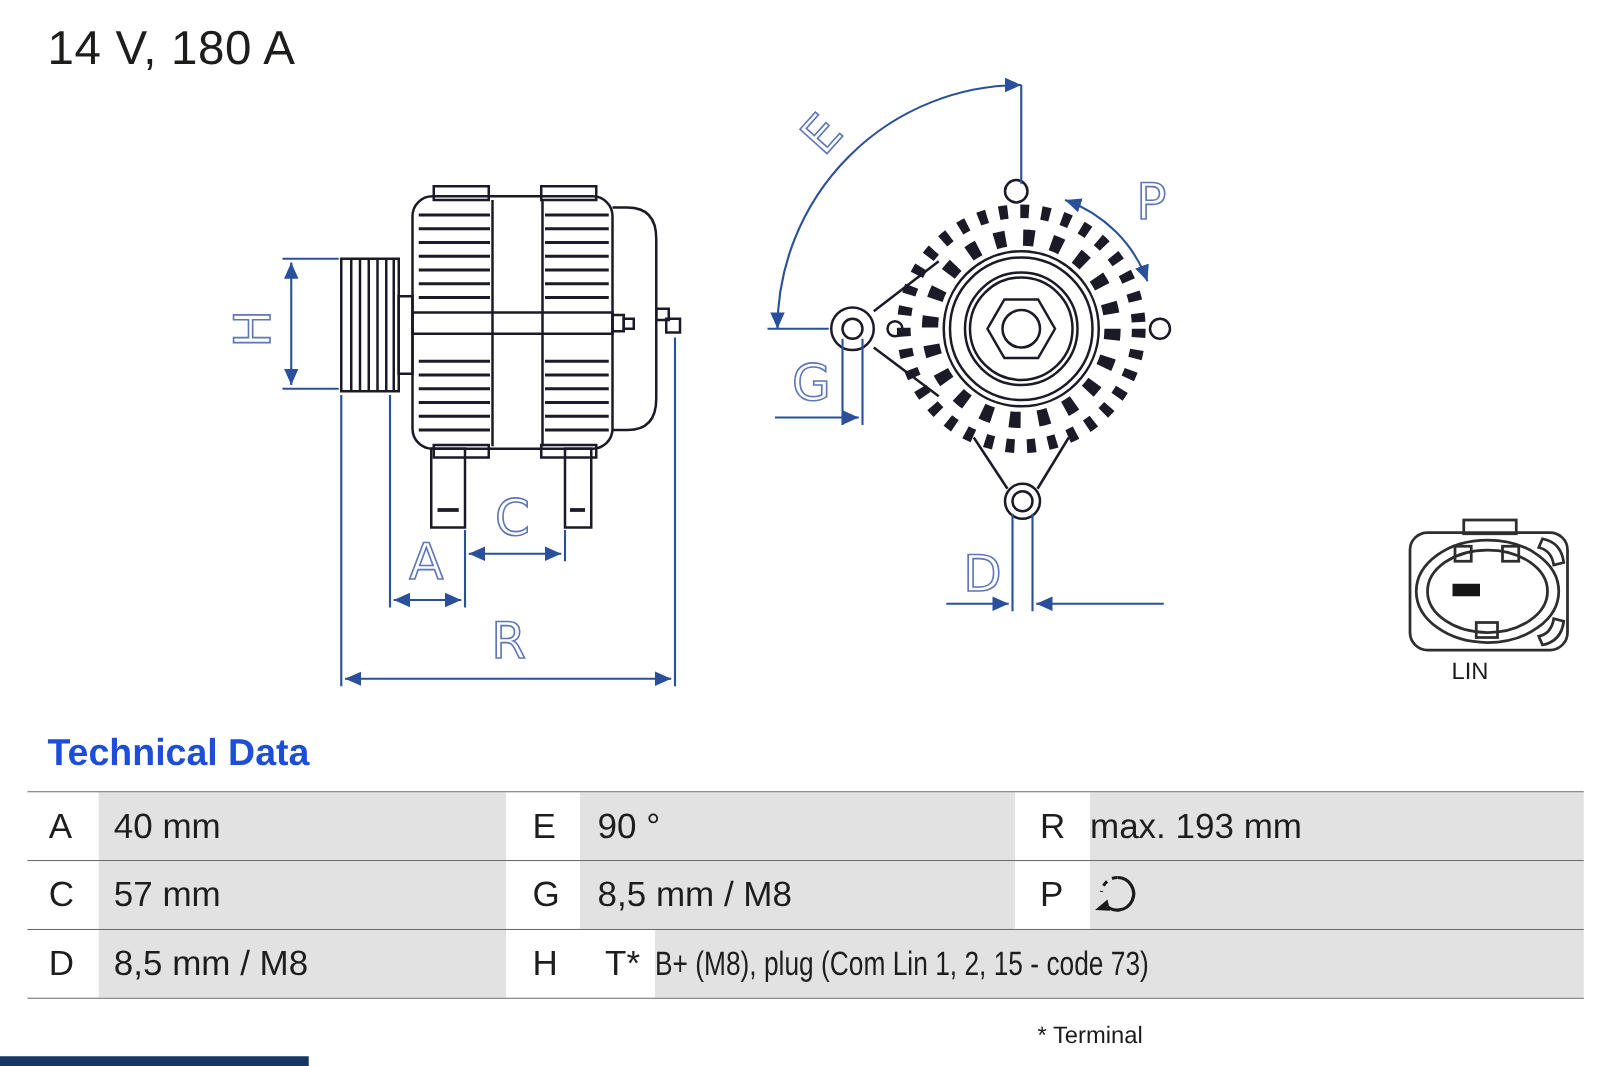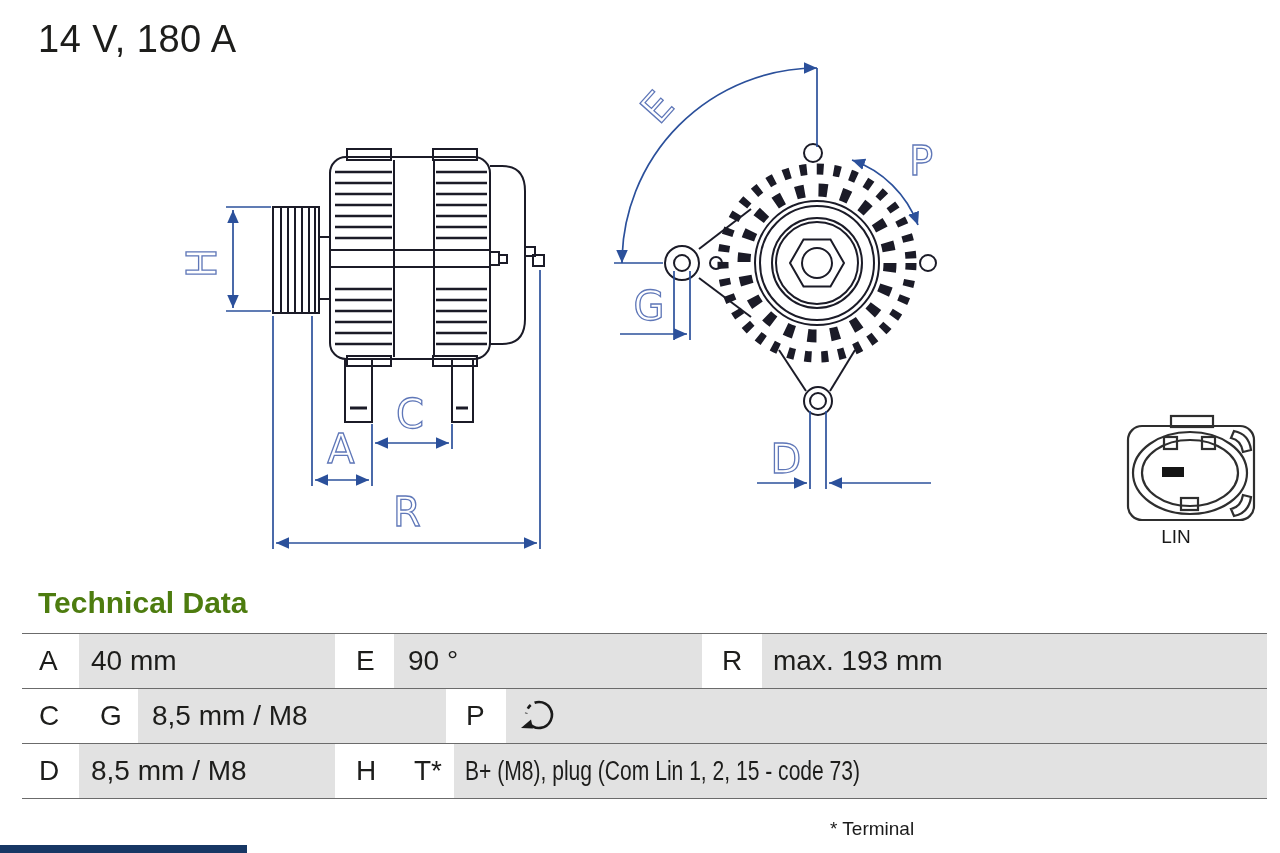--- a/index.html
+++ b/index.html
@@ -6,34 +6,34 @@
   body{
     width:1280px;height:853px;position:relative;background:#ffffff;
     font-family:"Liberation Sans", sans-serif;color:#1d1d1b;overflow:hidden;
   }
   .page-title{
     position:absolute;left:38px;top:18px;font-size:38px;font-weight:400;
     letter-spacing:0.5px;color:#1d1d1b;
   }
   .drawing-svg{position:absolute;left:0;top:0;}
   .tech-heading{
-    position:absolute;left:38px;top:586px;font-size:30px;font-weight:bold;color:#4d7c0f;
+    position:absolute;left:38px;top:586px;font-size:30px;font-weight:bold;color:#1d4ed8;
   }
   .ttable{
     position:absolute;left:22px;top:633px;width:1245px;
     border-bottom:1.5px solid #6b6b6b;
   }
   .trow{display:flex;height:54px;border-top:1.5px solid #6b6b6b;}
   .kcell,.vcell{display:flex;align-items:center;font-size:28px;}
   .k1{width:57px;padding-left:17px;box-sizing:border-box;background:#fff;}
-  .v1{width:256px;padding-left:12px;box-sizing:border-box;background:#e2e2e2;}
+  .v1{width:326px;padding-left:12px;box-sizing:border-box;background:#e2e2e2;}
   .k2{width:59px;padding-left:21px;box-sizing:border-box;background:#fff;}
-  .v2{width:308px;padding-left:14px;box-sizing:border-box;background:#e2e2e2;}
+  .v2{width:348px;padding-left:14px;box-sizing:border-box;background:#e2e2e2;}
   .k3{width:60px;padding-left:20px;box-sizing:border-box;background:#fff;}
-  .v3{flex:1;padding-left:11px;box-sizing:border-box;background:#e2e2e2;}
+  .v3{flex:1;box-sizing:border-box;background:#e2e2e2;}
   .cond{transform:scaleX(0.78);transform-origin:left center;white-space:nowrap;font-size:27px;}
   .footnote{
     position:absolute;left:830px;top:818px;font-size:19px;color:#1a1a1a;
   }
   .footer-bar{
     position:absolute;left:0;top:845px;width:247px;height:8px;background:#173764;
   }
   .dim{stroke:#2b509b;stroke-width:1.7;fill:none;}
   .dimlbl{font-family:"DejaVu Sans", sans-serif;font-size:40px;fill:none;stroke:#5f77b8;stroke-width:1.3px;}
   .draw{stroke:#1b1b27;stroke-width:2;fill:none;}
@@ -188,20 +188,21 @@
   <div class="trow">
     <div class="kcell k1">A</div>
     <div class="vcell v1">40 mm</div>
     <div class="kcell k2">E</div>
     <div class="vcell v2">90 °</div>
     <div class="kcell k3">R</div>
     <div class="vcell v3">max. 193 mm</div>
   </div>
   <div class="trow">
     <div class="kcell k1">C</div>
+    <div class="vcell v1">57 mm</div>
     <div class="kcell k2">G</div>
     <div class="vcell v2">8,5 mm / M8</div>
     <div class="kcell k3">P</div>
     <div class="vcell v3">
       <svg width="42" height="42" viewBox="0 0 42 42">
         <path d="M22,7 A13,13 0 1 1 12,28.4" fill="none" stroke="#1a1a1a" stroke-width="2.6"></path>
         <path d="M22,7 A13,13 0 0 0 9.2,18.5" fill="none" stroke="#1a1a1a" stroke-width="2.6" stroke-dasharray="4.5 4.5"></path>
         <path d="M14,24.5 L4,33 L16,33.5 z" fill="#1a1a1a"></path>
       </svg>
     </div>

